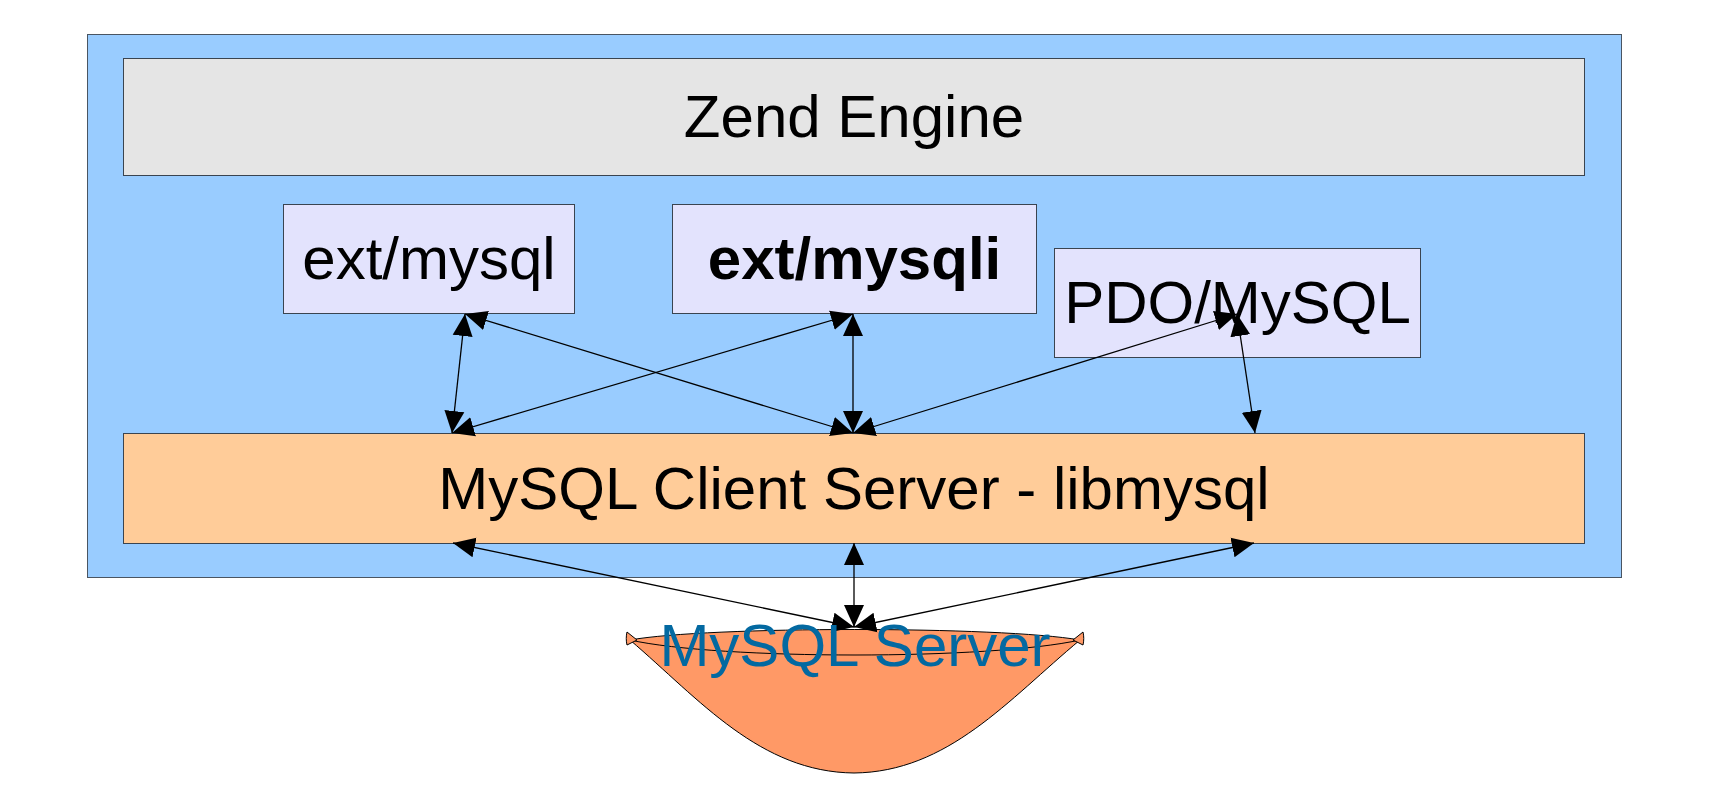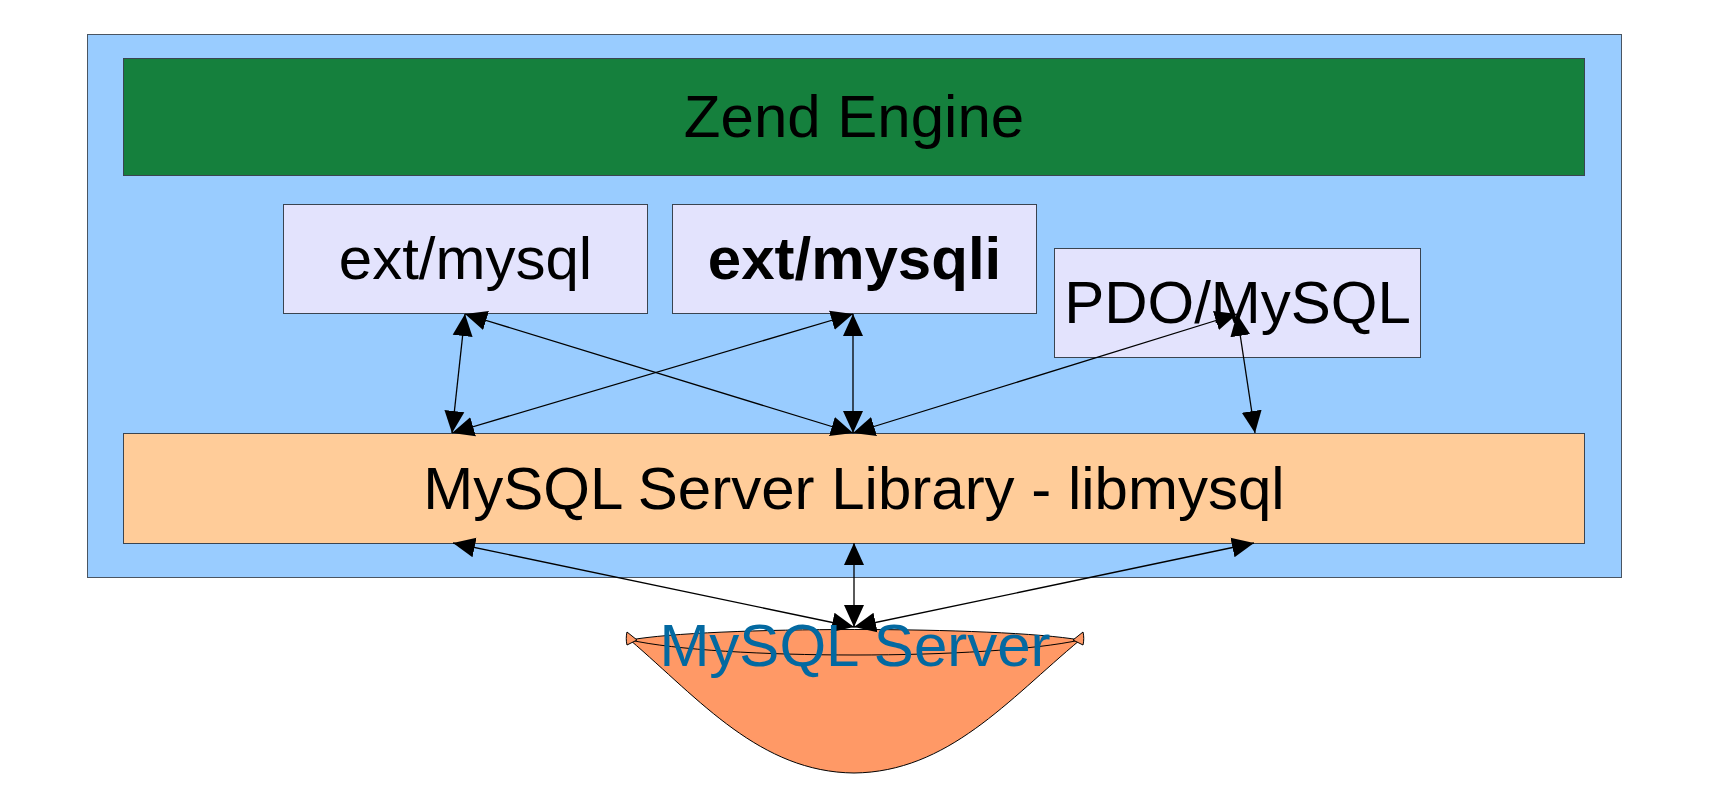--- a/index.html
+++ b/index.html
@@ -3,23 +3,23 @@
   <meta charset="utf-8">
   <style>
     html, body { margin: 0; padding: 0; background: #ffffff; }
     body { width: 1714px; height: 791px; position: relative; overflow: hidden;
            font-family: "Liberation Sans", sans-serif; }
     .box { position: absolute; box-sizing: border-box; border: 1.5px solid #3a4450;
            display: flex; align-items: center; justify-content: center;
            color: #000; font-size: 60px; line-height: 1; white-space: nowrap; }
     #outer { left: 87px; top: 34px; width: 1535px; height: 544px; background: #99ccff;
              border-color: #4a5562; }
-    #zend { left: 123px; top: 58px; width: 1462px; height: 118px; background: #15803d; }
+    #zend { left: 123px; top: 58px; width: 1462px; height: 118px; background: #e5e5e5; }
     .ext { top: 204px; height: 110px; background: #e3e3fd; }
-    #ext-mysql { left: 283px; width: 365px; }
+    #ext-mysql { left: 283px; width: 292px; }
     #ext-mysqli { left: 672px; width: 365px; font-weight: bold; }
     #pdo-mysql { left: 1054px; width: 367px; margin-top: 44px; }
     #libmysql { left: 123px; top: 433px; width: 1462px; height: 111px; background: #ffcc99; }
     #links { position: absolute; left: 0; top: 0; width: 1714px; height: 791px; pointer-events: none; }
     #server-label { position: absolute; left: 627px; width: 456px; top: 616px; text-align: center;
                     font-size: 60px; line-height: 60px; color: #0369a1; white-space: nowrap; }
   </style>
 </head>
 <body>
 
@@ -33,21 +33,21 @@
   <span>ext/mysql</span>
 </div>
 <div id="ext-mysqli" class="box ext">
   <span>ext/mysqli</span>
 </div>
 <div id="pdo-mysql" class="box ext">
   <span>PDO/MySQL</span>
 </div>
 
 <div id="libmysql" class="box">
-  <span>MySQL Server Library - libmysql</span>
+  <span>MySQL Client Server - libmysql</span>
 </div>
 
 <svg id="links" viewBox="0 0 1714 791">
   <defs>
     <marker id="ah" markerWidth="22" markerHeight="22" refX="22" refY="11" orient="auto-start-reverse" markerUnits="userSpaceOnUse" viewBox="0 0 22 22">
       <path d="M0,1 L22,11 L0,21 z" fill="#000"></path>
     </marker>
   </defs>
 
   <g>

